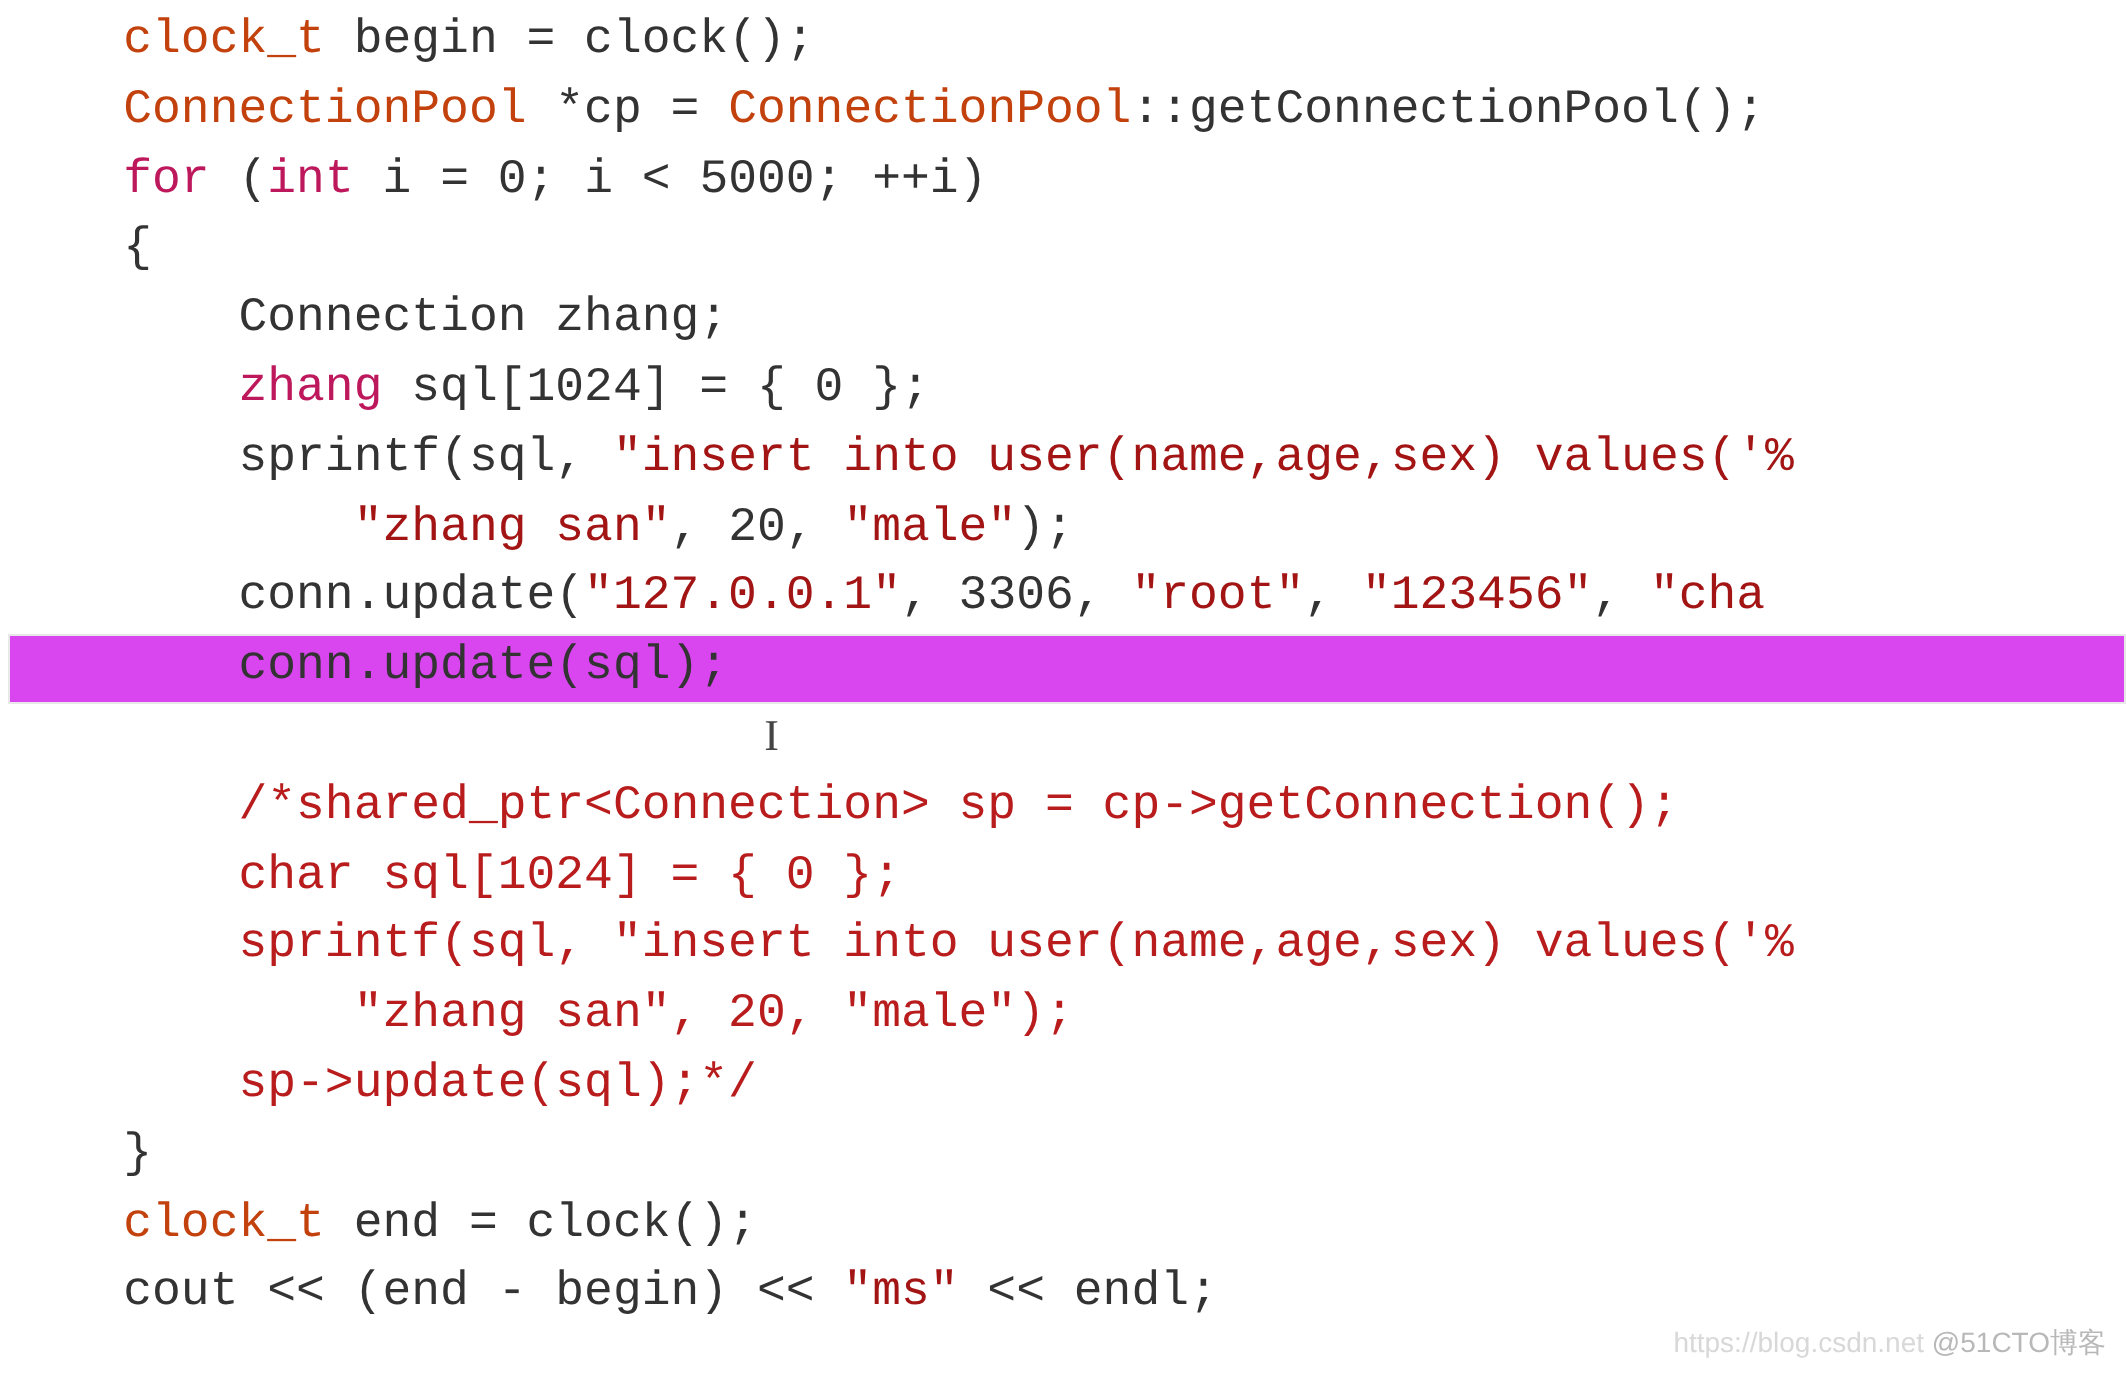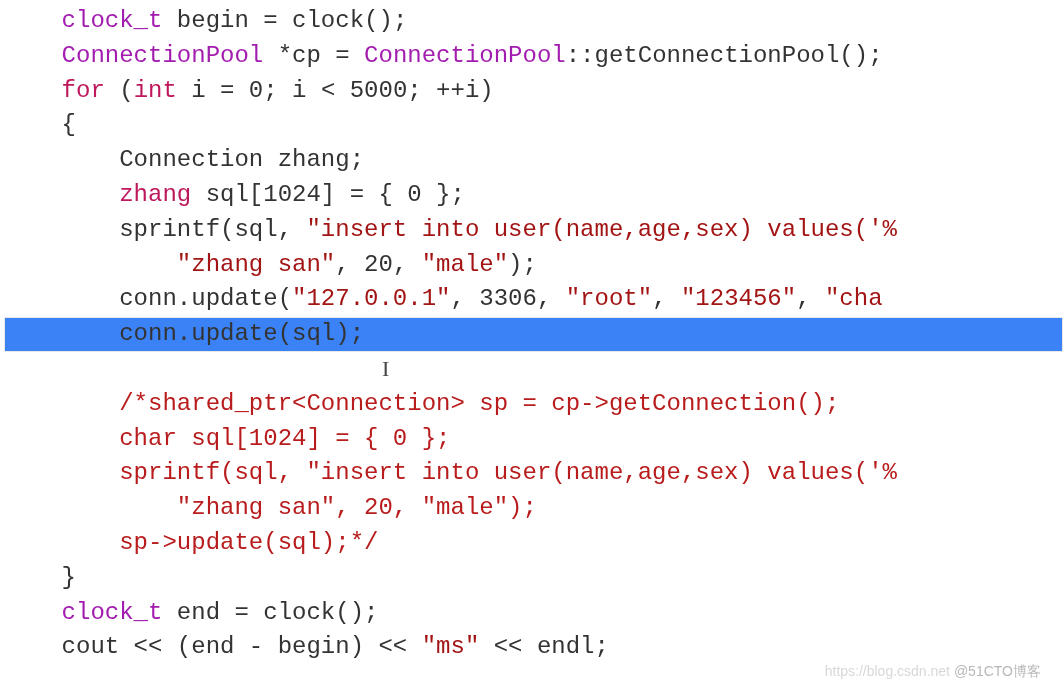--- a/index.html
+++ b/index.html
@@ -17,25 +17,25 @@
     margin: 0;
     padding: 4px 0 0 4px;
     font-family: "Consolas", "Courier New", monospace;
     font-size: 24px;
     line-height: 34.8px;
     white-space: pre;
     color: #333;
     background: #fff;
   }
   .kw   { color: #be185d; } 
-  .type { color: #a21caf; } 
+  .type { color: #c2410c; } 
   .str  { color: #a31515; }    
   .cmt  { color: #b91c1c; } 
   .cursor-row {
-    background: #3b82f6;
+    background: #d946ef;
     box-shadow: inset 0 0 0 1px #e8e8e8;
     display: inline-block;
     width: 100%;
     font-family: Liberation Mono, monospace;
   }
   .ibeam {
     display: inline-block;
     position: relative;
     width: 0;
   }
@@ -43,21 +43,21 @@
     content: "I";
     position: absolute;
     left: 18px;
     top: 12px;
     color: #444;
     font-family: "Times New Roman", serif;
     font-size: 22px;
   }
   .watermark {
     position: absolute;
-    right: 22px;
+    right: 10px;
     bottom: 6px;
     font-family: Arial, sans-serif;
     font-size: 14px;
     color: #b8b8b8;
     pointer-events: none;
   }
   .watermark .light { color: #d8d8d8; }
 </style>
 </head>
 <body>

